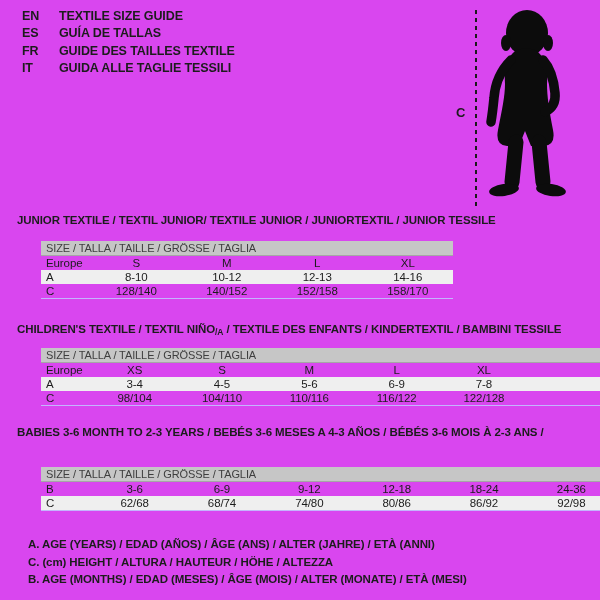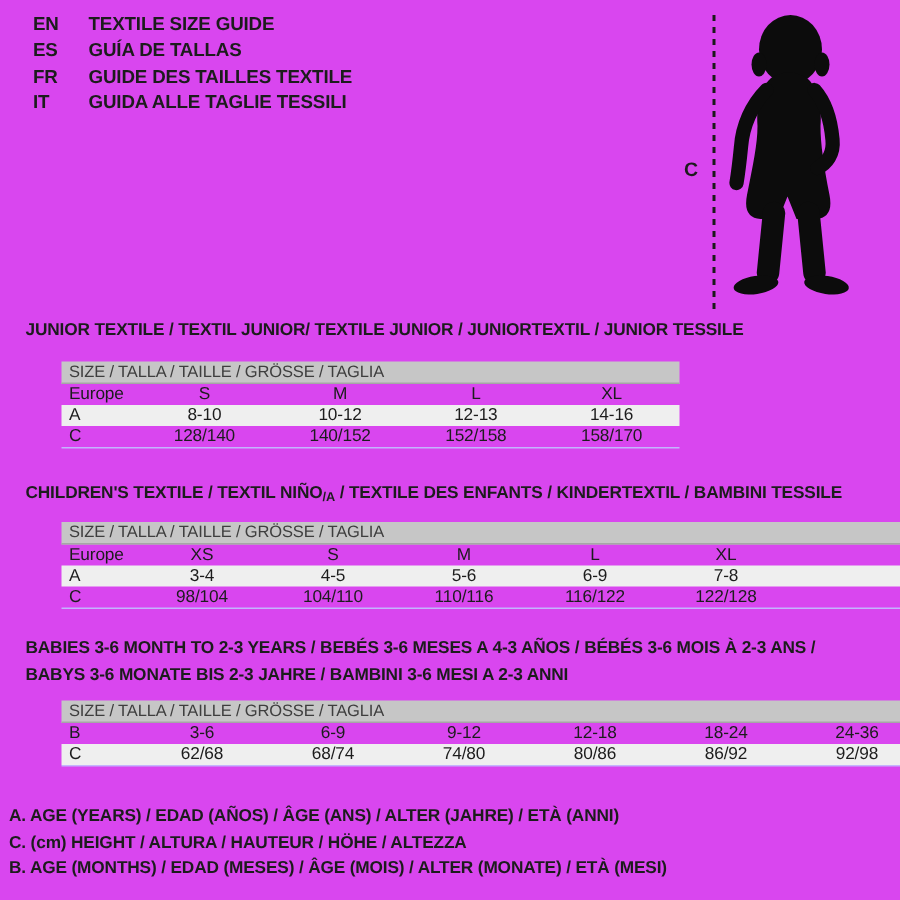--- a/index.html
+++ b/index.html
@@ -32,21 +32,21 @@
   .t3{top:467px;width:574px;}
   .size-bar{
     height:15px;line-height:15px;background:#c6c6c6;border-bottom:1px solid #a6a6a6;
     box-sizing:border-box;padding-left:5px;font-size:11px;color:#3e3e3e;white-space:nowrap;
   }
   .trow{display:flex;height:14px;align-items:center;font-size:11.5px;}
   .trow.striped{background:#efefef;}
   .lbl{width:50px;padding-left:5px;box-sizing:border-box;}
   .val{flex:1;text-align:center;}
   
-  .legend{position:absolute;left:6px;top:536px;font-weight:bold;font-size:11.5px;line-height:17.5px;white-space:nowrap;}
+  .legend{position:absolute;left:28px;top:536px;font-weight:bold;font-size:11.5px;line-height:17.5px;white-space:nowrap;}
 </style>
 </head>
 <body>
 
 <div class="canvas">
 
   <div class="lang-block">
     <div class="lang-row">
       <span class="lang-code">EN</span>
       <span class="lang-label">TEXTILE SIZE GUIDE</span>
@@ -141,21 +141,20 @@
       <span class="val">104/110</span>
       <span class="val">110/116</span>
       <span class="val">116/122</span>
       <span class="val">122/128</span>
       <span class="val"></span>
     </div>
   </div>
 
   <div class="sec-title title-3">
     <div>BABIES 3-6 MONTH TO 2-3 YEARS / BEBÉS 3-6 MESES A 4-3 AÑOS / BÉBÉS 3-6 MOIS À 2-3 ANS /</div>
-    <div>BABYS 3-6 MONATE BIS 2-3 JAHRE / BAMBINI 3-6 MESI A 2-3 ANNI</div>
   </div>
   <div class="sizes-table t3">
     <div class="size-bar">SIZE / TALLA / TAILLE / GRÖSSE / TAGLIA</div>
     <div class="trow">
       <span class="lbl">B</span>
       <span class="val">3-6</span>
       <span class="val">6-9</span>
       <span class="val">9-12</span>
       <span class="val">12-18</span>
       <span class="val">18-24</span>

